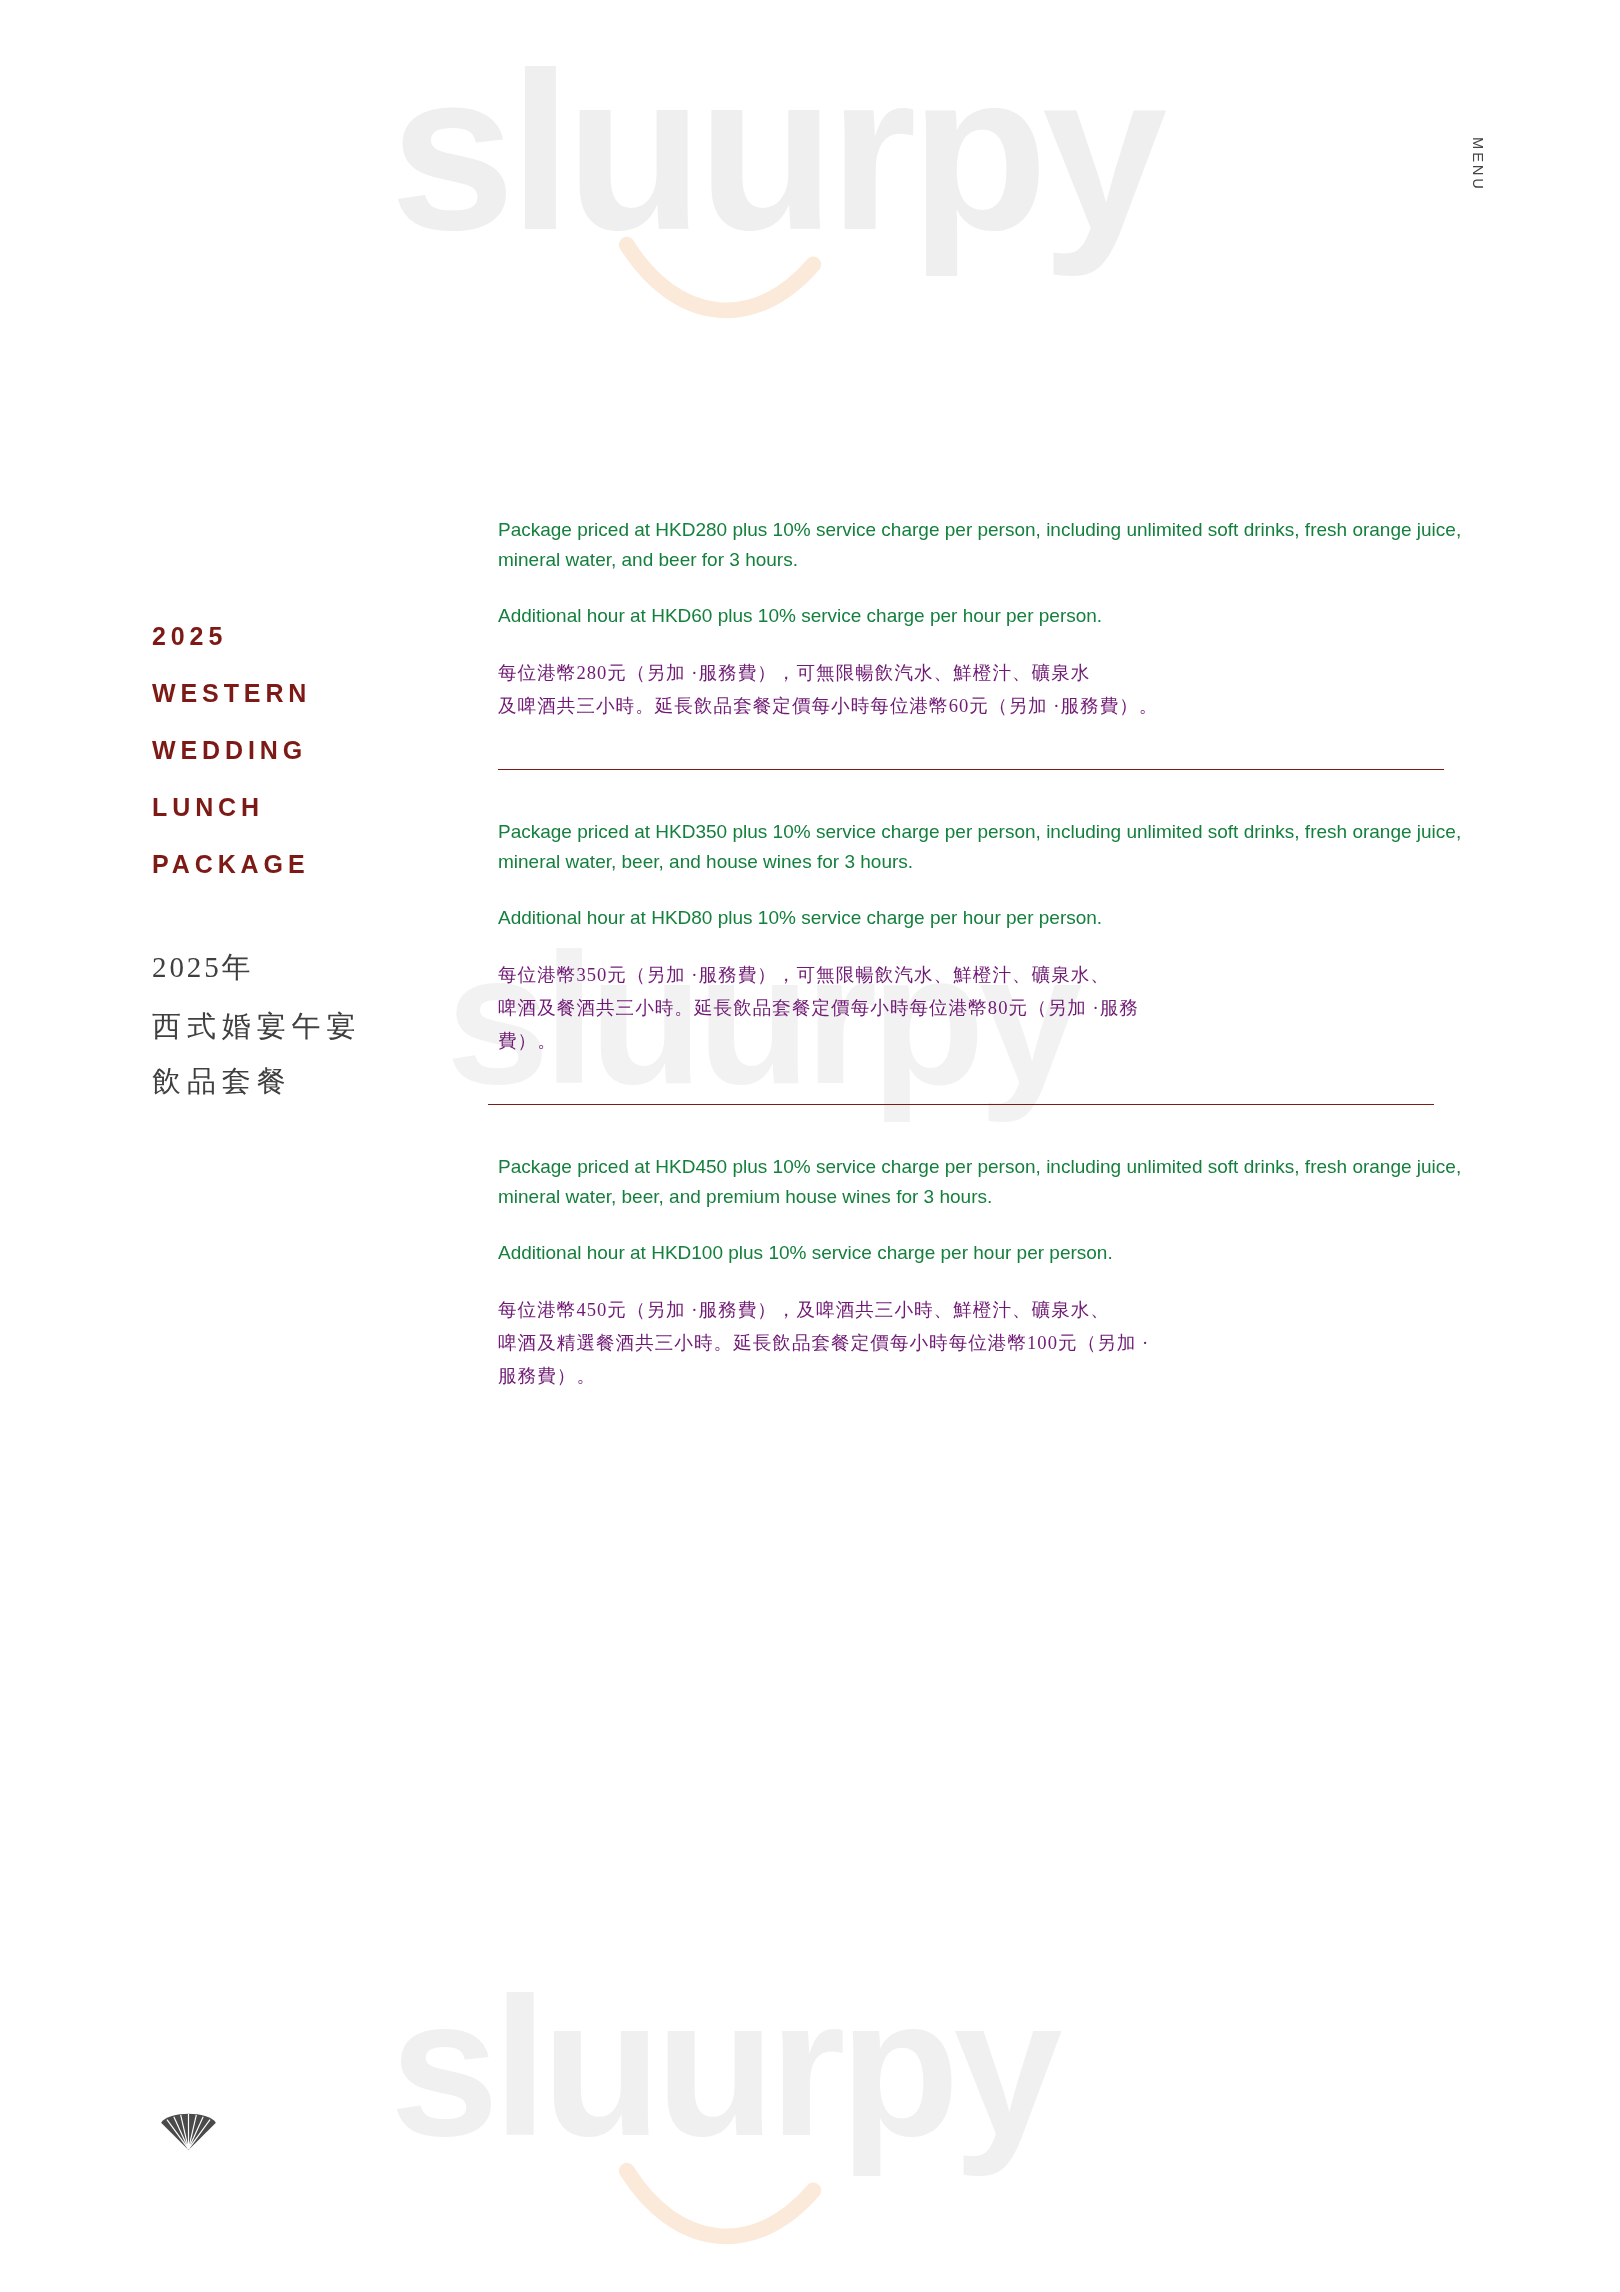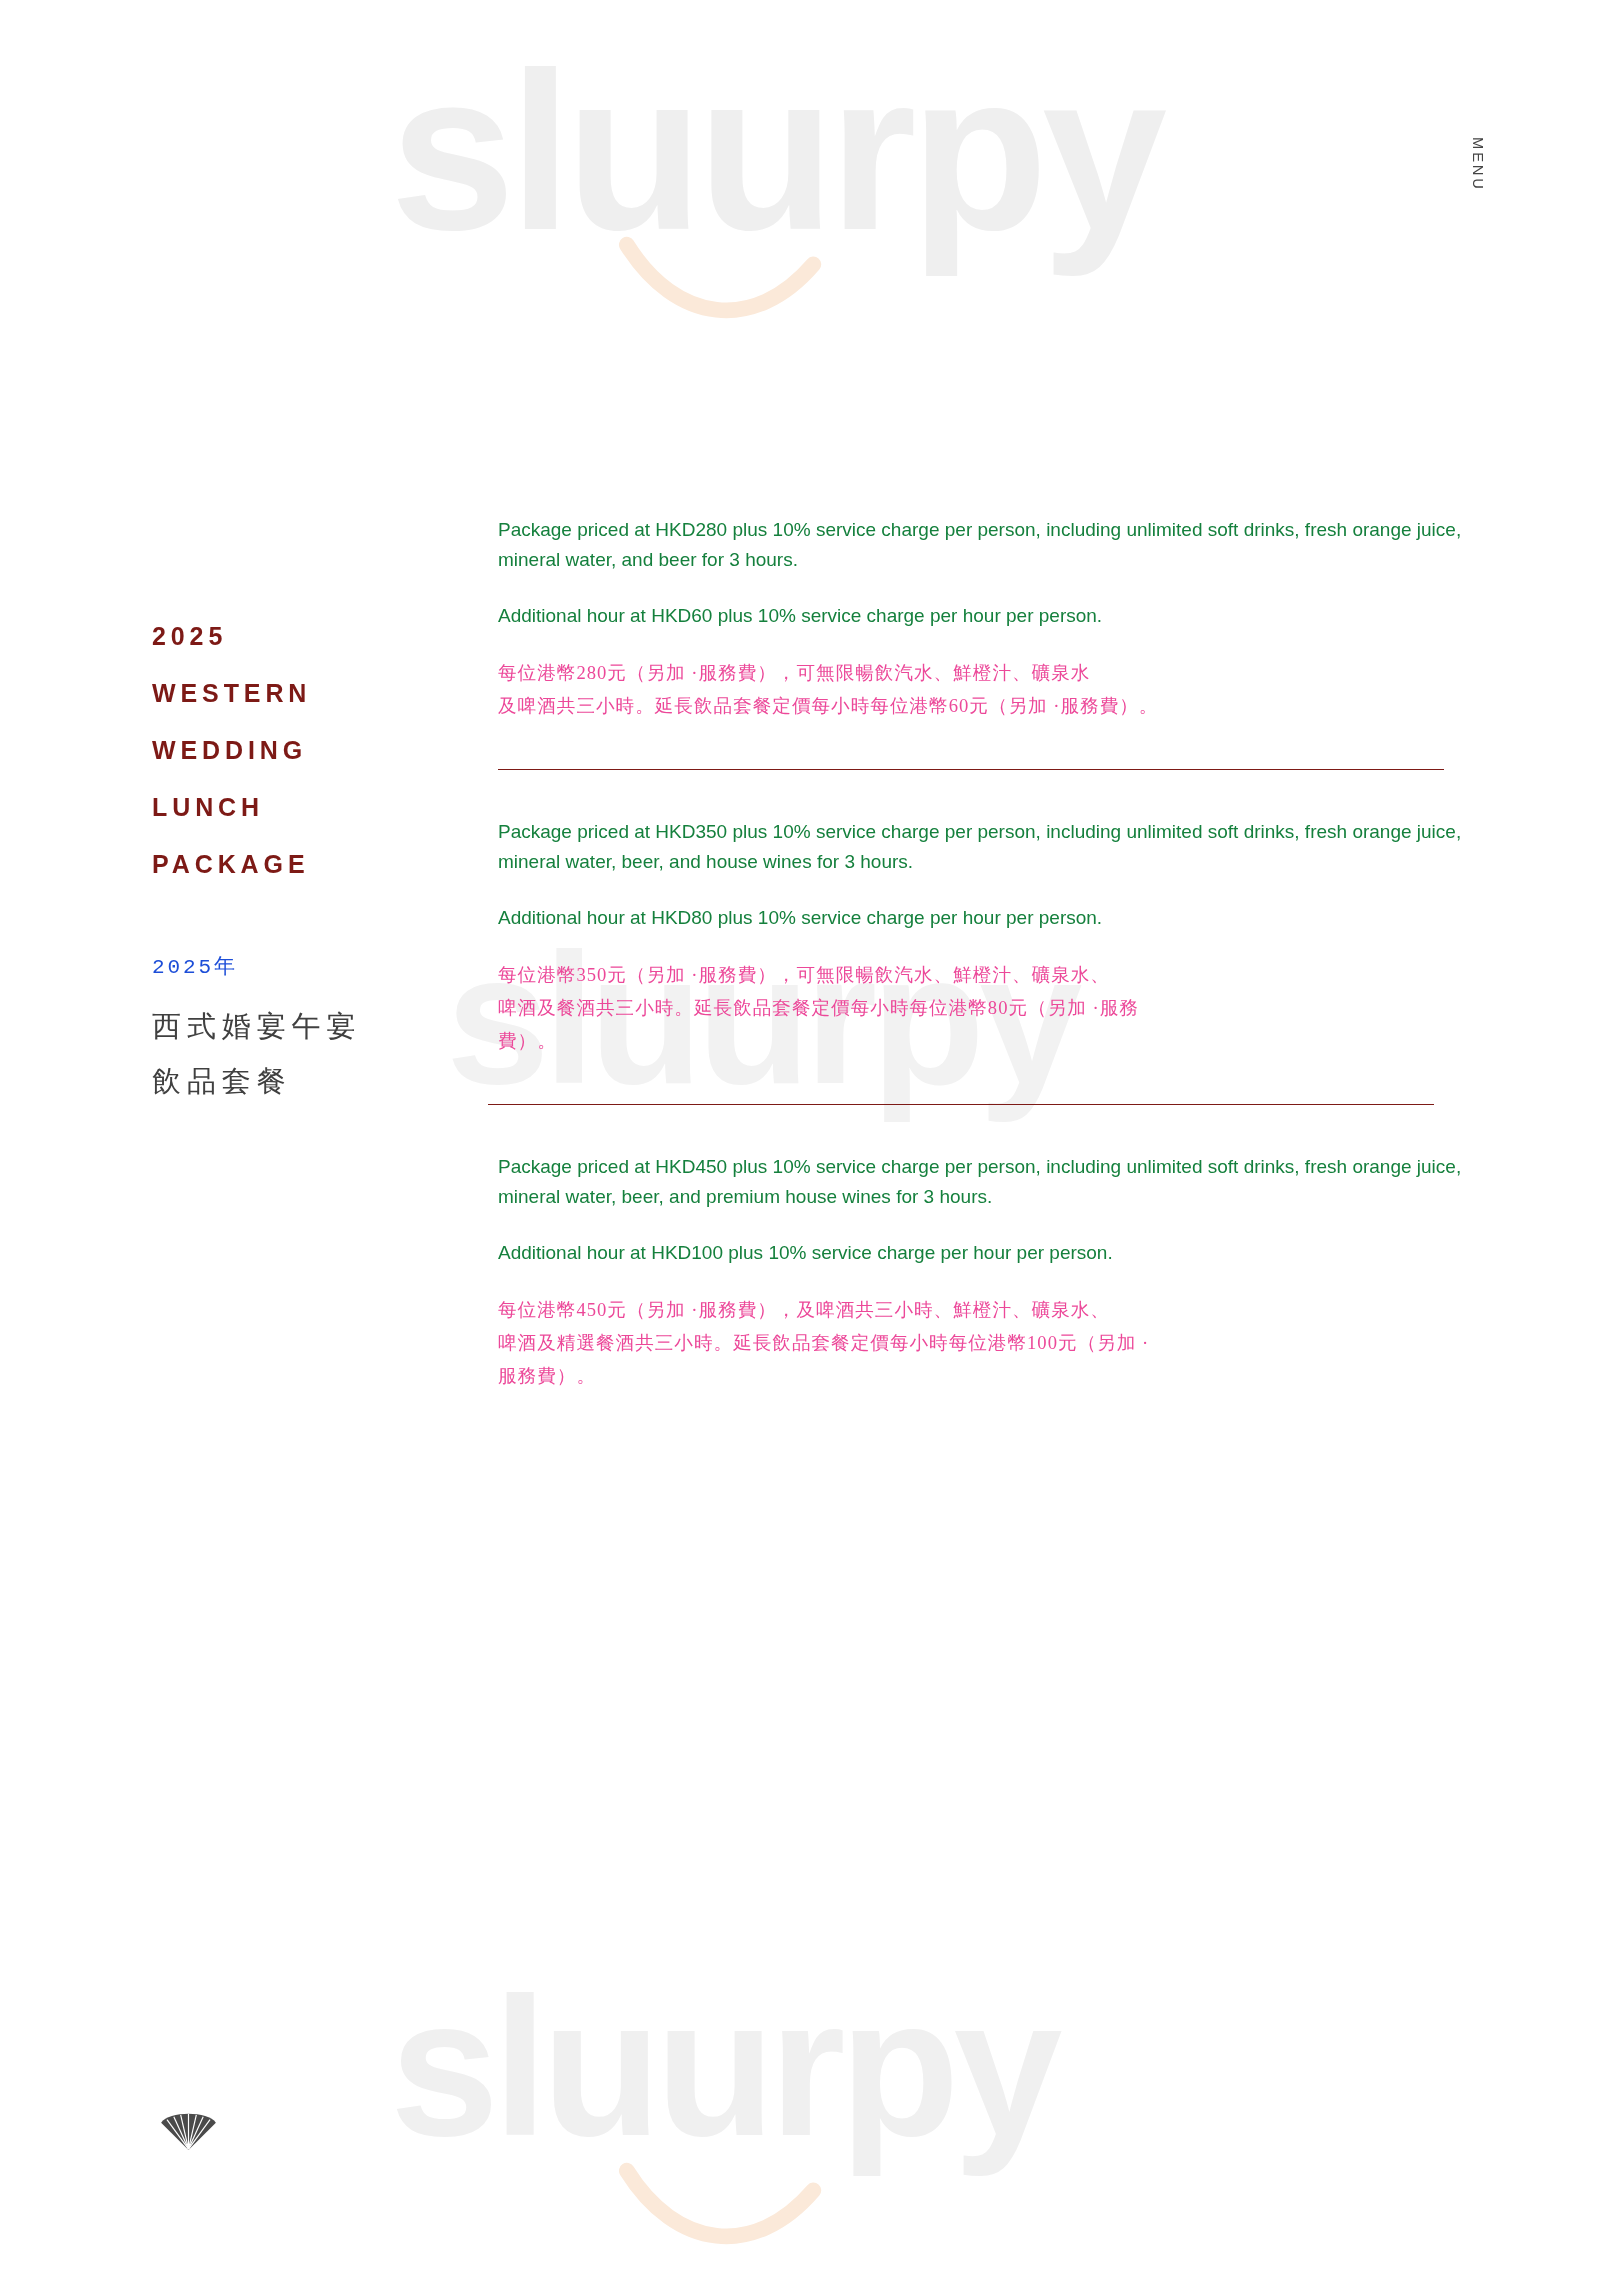--- a/index.html
+++ b/index.html
@@ -70,23 +70,23 @@
     width: 323px;
   }
   .title-en {
     color: #7d1a16;
     font-weight: bold;
     font-size: 25px;
     letter-spacing: 4.9px;
     line-height: 57px;
   }
   .title-zh-year {
-    color: #1d4ed8;
-    font-family: Liberation Mono, monospace;
-    font-size: 21px;
+    color: #404040;
+    font-family: Liberation Serif, serif;
+    font-size: 29px;
     letter-spacing: 2.9px;
     margin-top: 49px;
     line-height: 51px;
   }
   .title-zh-main {
     color: #404040;
     font-family: "Liberation Serif", serif;
     font-size: 29px;
     letter-spacing: 5.9px;
     line-height: 55px;
@@ -104,21 +104,21 @@
   .para-en {
     font-size: 19px;
     line-height: 30px;
     color: #15803d;
     margin: 0 0 25.5px 0;
   }
   .para-zh {
     font-family: "Liberation Serif", serif;
     font-size: 18.6px;
     line-height: 33px;
-    color: #ec4899;
+    color: #701a75;
     letter-spacing: 1px;
     margin: 0;
   }
   .rule {
     border: none;
     border-top: 1px solid #7d1a16;
     margin: 47px 0 47px 0;
     width: 946px;
   }
   .rule.shift { margin-left: -9.8px; }

